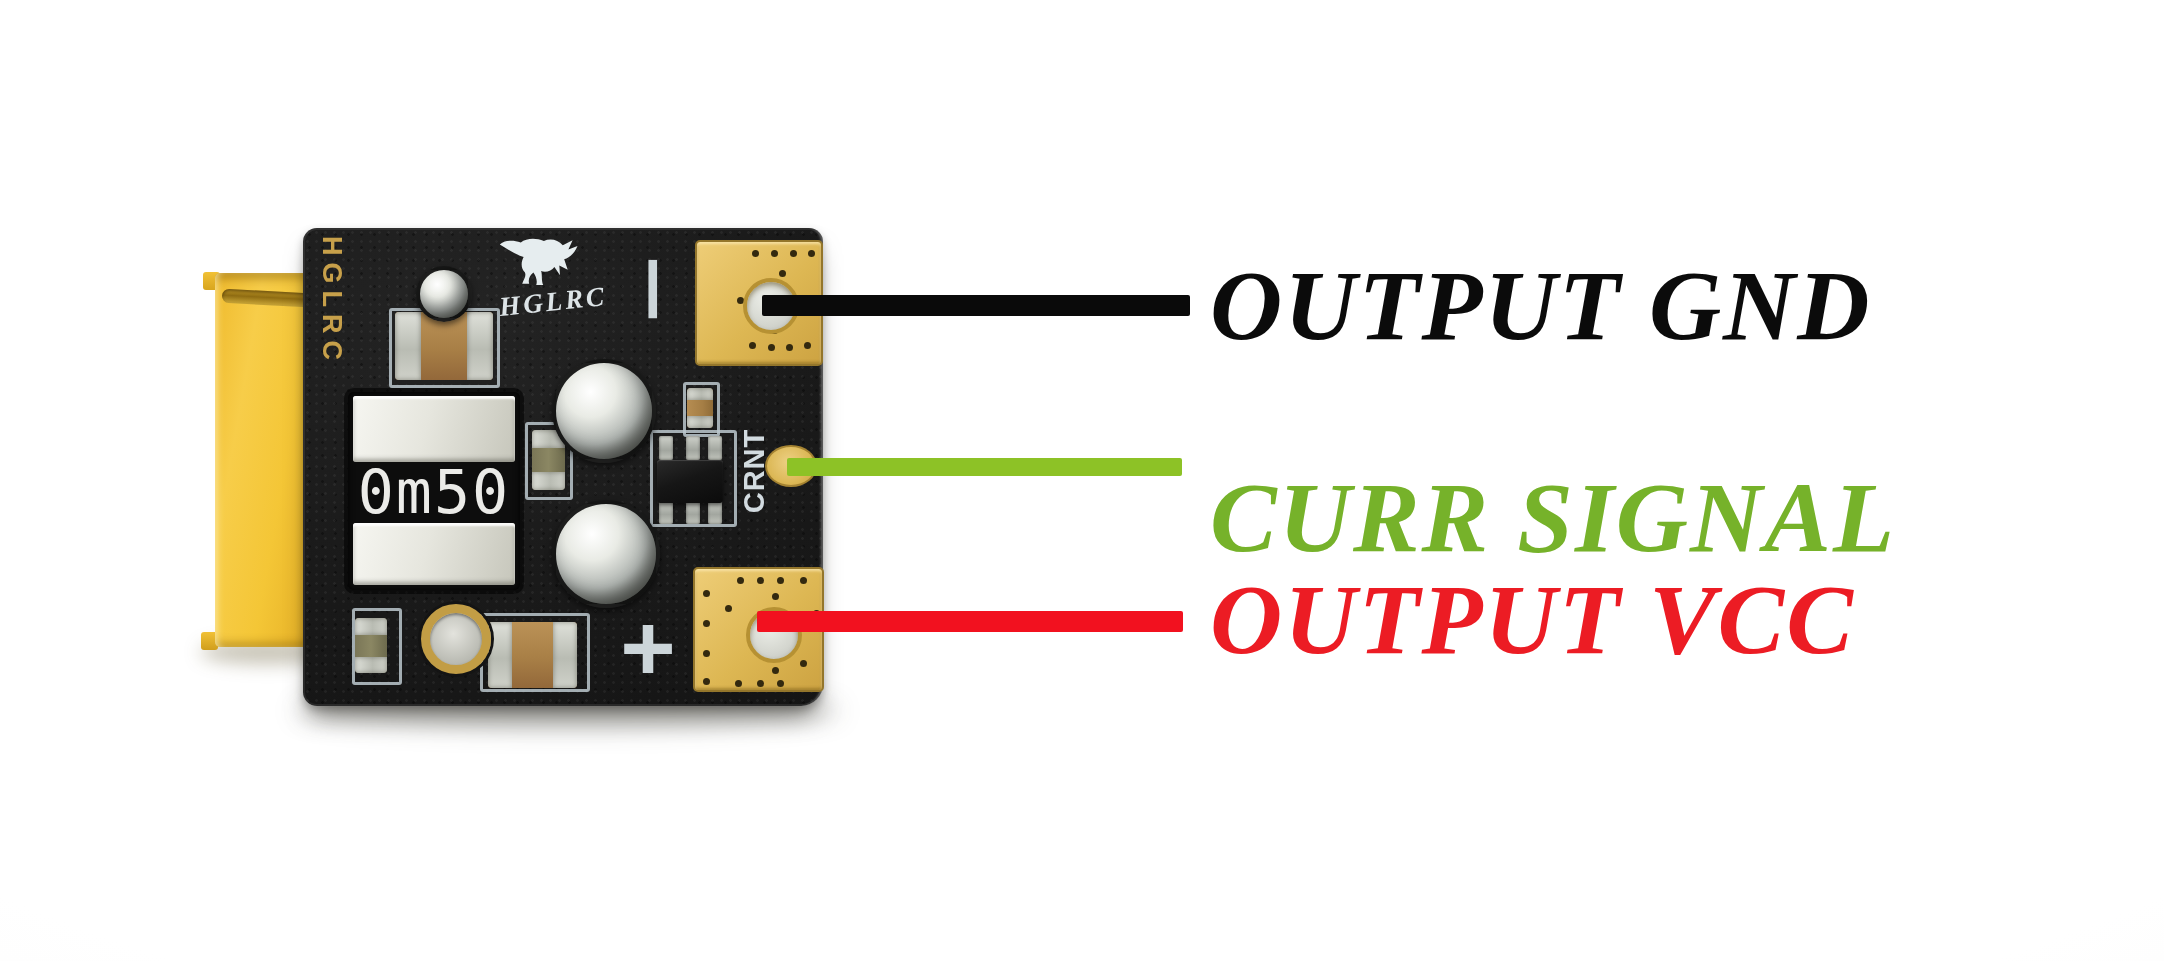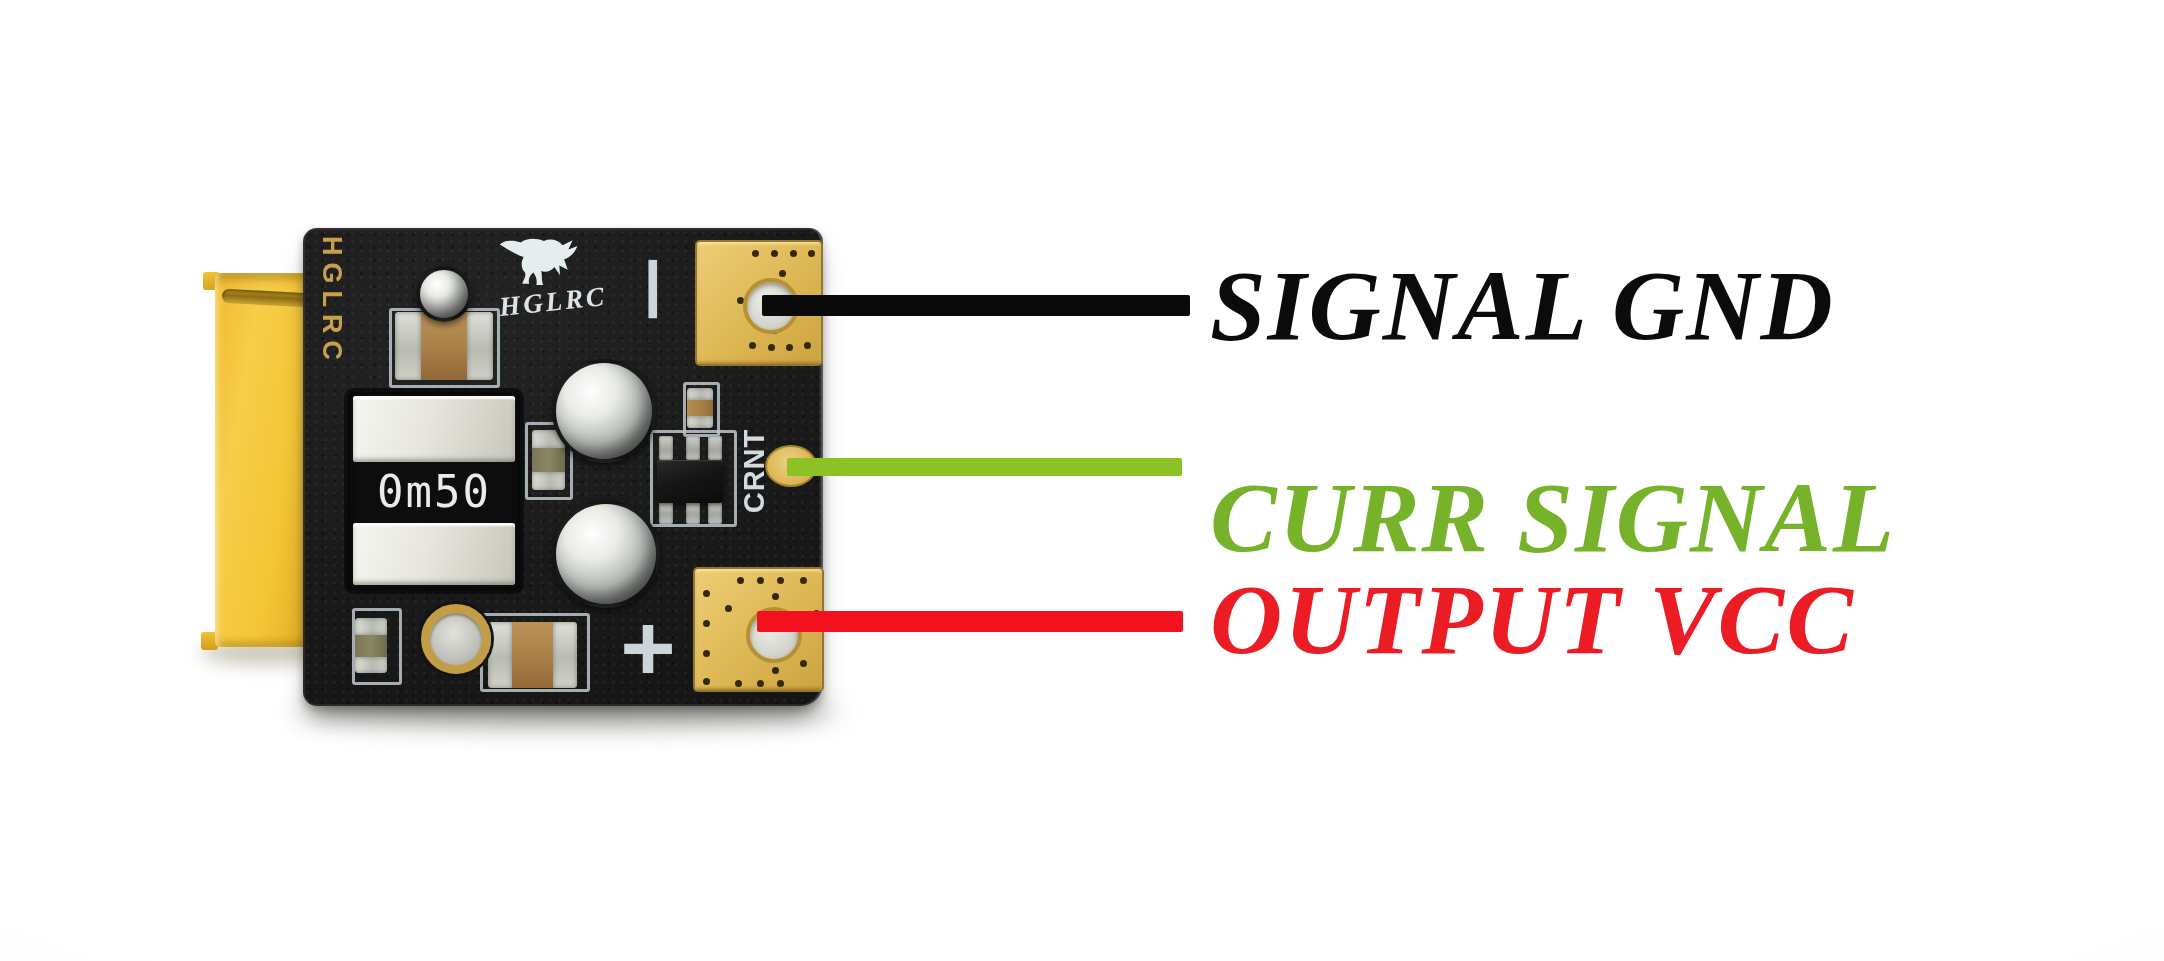--- a/index.html
+++ b/index.html
@@ -79,21 +79,21 @@
   .shunt{position:absolute;left:45px;top:164px;width:172px;height:198px;border-radius:6px;
     background:#0d0d0d;box-shadow:0 0 0 4px rgba(0,0,0,.55), inset 0 0 6px #000;}
   .shunt-plate{position:absolute;left:5px;width:162px;border-radius:3px;
     background:linear-gradient(105deg,#f6f6f1 0%,#e6e6de 45%,#d2d2c8 80%,#c6c6bb 100%);
     box-shadow:inset 0 3px 2px rgba(255,255,255,.9), inset 0 -3px 4px rgba(90,90,80,.5);}
   .shunt-plate.top{top:4px;height:66px;}
   .shunt-plate.bottom{top:131px;height:62px;}
   .shunt-band{position:absolute;left:0;top:70px;width:100%;height:59px;display:flex;
     align-items:center;justify-content:center;
     font-family:"DejaVu Sans Mono","Liberation Mono",monospace;
-    font-size:44px;color:#ebebe8;letter-spacing:2px;}
+    font-size:60px;color:#ebebe8;letter-spacing:2px;}
 
   
   .chip{position:absolute;overflow:hidden;border-radius:4px;}
   .chip.h{background:linear-gradient(180deg,#bb9257 0%,#a87f46 55%,#93683a 100%);}
   .chip.h::before,.chip.h::after{content:"";position:absolute;top:0;bottom:0;width:27%;
     background:linear-gradient(180deg,#dfe1da 0%,#b9bcb3 55%,#d0d2ca 100%);
     box-shadow:inset 0 0 5px rgba(80,80,70,.6);}
   .chip.h::before{left:0;} .chip.h::after{right:0;}
   .chip.v::before,.chip.v::after{content:"";position:absolute;left:0;right:0;height:30%;
     background:linear-gradient(90deg,#dfe1da 0%,#b9bcb3 55%,#d0d2ca 100%);
@@ -227,17 +227,17 @@
     <div class="leg" style="left:356px;top:272px"></div>
     <div class="leg" style="left:383px;top:272px"></div>
     <div class="leg" style="left:405px;top:272px"></div>
     <div class="ic-body"></div>
   </div>
 
   <div class="wire wire-gnd" style="background: rgb(10, 10, 10);"></div>
   <div class="wire wire-curr" style="background: rgb(141, 194, 38);"></div>
   <div class="wire wire-vcc" style="background: rgb(242, 17, 31);"></div>
 
-  <div class="net-label net-gnd" style="color: rgb(11, 11, 11);">SIGNAL GND</div>
+  <div class="net-label net-gnd" style="color: rgb(11, 11, 11);">OUTPUT GND</div>
   <div class="net-label net-curr" style="color: rgb(118, 178, 42); margin-top: 48px;">CURR SIGNAL</div>
   <div class="net-label net-vcc" style="color: rgb(236, 28, 36);">OUTPUT VCC</div>
 
 </div>
 
 </body></html>

